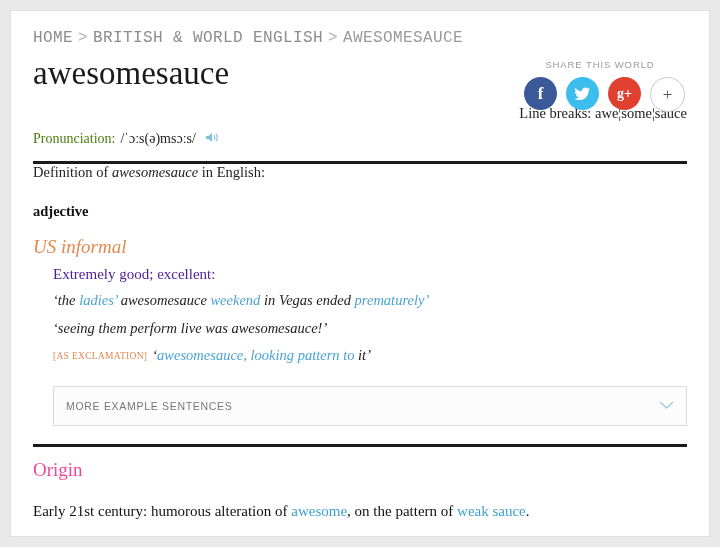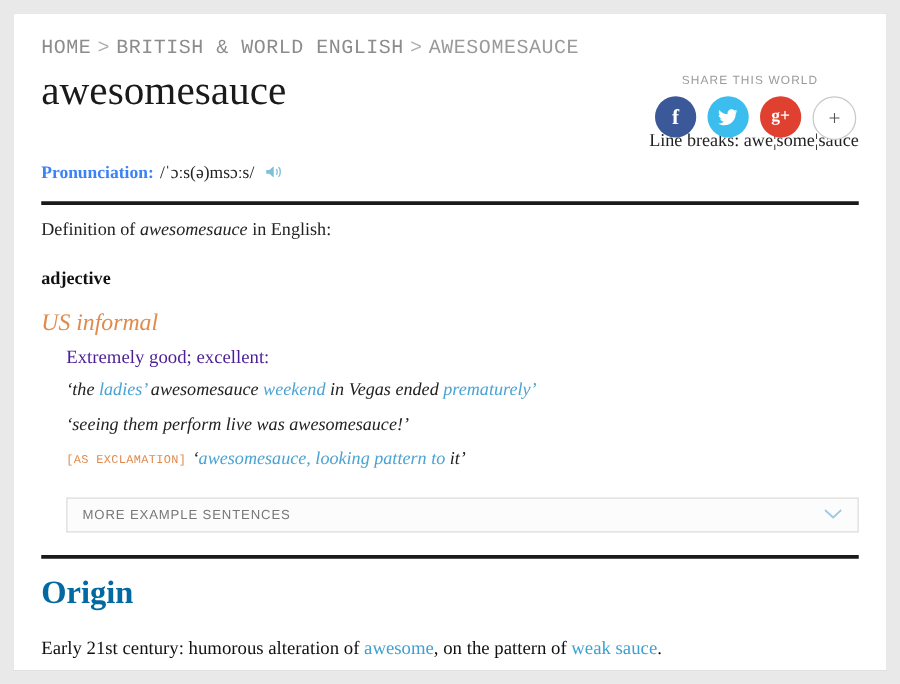--- a/index.html
+++ b/index.html
@@ -67,23 +67,22 @@
   }
   .pron-row {
     margin-top: 9px;
     font-family: "Liberation Serif", serif;
     font-size: 14px;
     color: #222;
     display: flex;
     align-items: center;
   }
   .pron-label {
-    color: #3b82f6;
+    color: #4d7c0f;
     font-style: normal;
-    font-weight: bold;
   }
   .pron-ipa {
     color: #222;
     margin-left: 5px;
   }
   .speaker-icon {
     margin-left: 9px;
     display: inline-block;
     color: #7fbfd8;
     line-height: 1;
@@ -136,21 +135,20 @@
   .rule-thick {
     border-top: 3px solid #1a1a1a;
     margin: 14px 22px 0 22px;
   }
 
   
   .def-head {
     font-family: "Liberation Serif", serif;
     font-size: 14.5px;
     color: #222;
-    margin-top: 12px;
   }
   .def-head em { font-style: italic; }
   .pos {
     font-family: "Liberation Serif", serif;
     font-size: 14.5px;
     font-weight: bold;
     color: #111;
     margin-top: 22px;
   }
   .register {
@@ -176,35 +174,35 @@
     color: #222;
     margin-top: 8px;
     line-height: 1.35;
   }
   .example a {
     color: #4ba3d3;
     text-decoration: none;
     font-style: italic;
   }
   .ex-tag {
-    font-family: Liberation Mono, monospace;
+    font-family: Liberation Serif, serif;
     font-style: normal;
     font-size: 9.5px;
     letter-spacing: 0.3px;
     color: #e08a4e;
     margin-right: 5px;
     vertical-align: 1px;
   }
 
   
   .more-bar {
     margin: 16px 22px 0 42px;
     border: 1px solid #dcdcdc;
     background: #fcfcfc;
-    height: 28px;
+    height: 40px;
     display: flex;
     align-items: center;
     justify-content: space-between;
     padding: 0 12px;
     box-sizing: border-box;
   }
   .more-bar .label {
     font-family: "Liberation Sans", sans-serif;
     font-size: 10.5px;
     letter-spacing: 0.7px;
@@ -216,23 +214,23 @@
     line-height: 1;
   }
 
   
   .rule-thick2 {
     border-top: 3px solid #1a1a1a;
     margin: 18px 22px 0 22px;
   }
   .origin-title {
     font-family: "Liberation Serif", serif;
-    font-size: 26px;
-    font-weight: bold;
-    color: #0369a1;
+    font-size: 19px;
+    font-weight: normal;
+    color: #ec4899;
     margin-top: 12px;
   }
   .origin-text {
     font-family: "Liberation Serif", serif;
     font-size: 15px;
     color: #111;
     margin-top: 22px;
   }
   .origin-text a {
     color: #3fa0d0;

